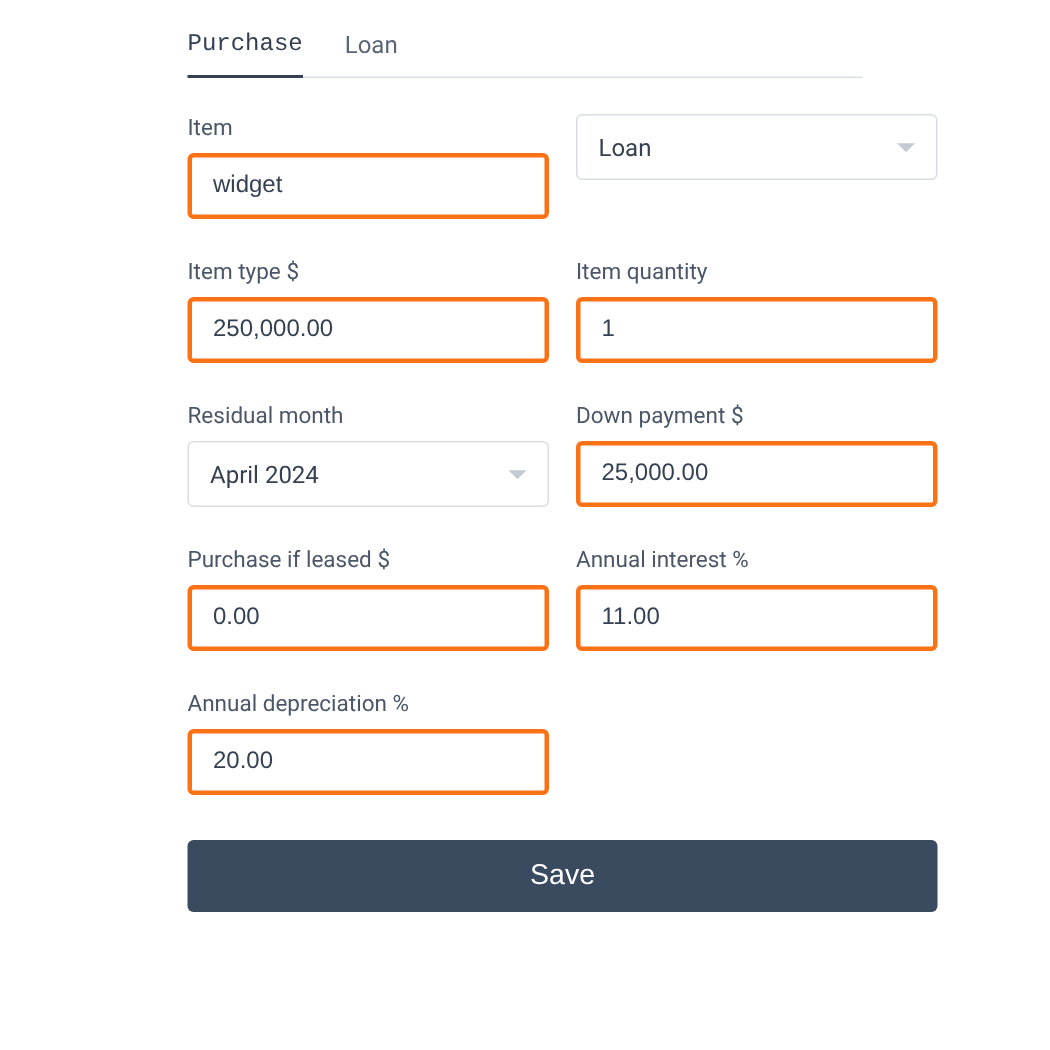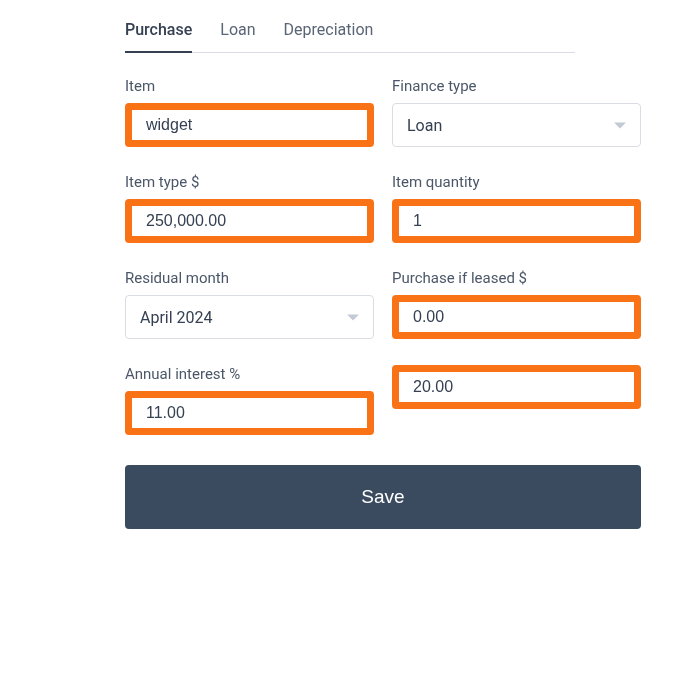--- a/index.html
+++ b/index.html
@@ -25,38 +25,39 @@
       font-size: 16px;
       color: #5a6576;
       cursor: pointer;
       position: relative;
     }
     .tab.active {
       color: #354052;
       font-weight: 500;
       border-bottom: 2px solid #354052;
       margin-bottom: -1px;
+      font-family: Liberation Mono, monospace;
     }
     .form-grid {
       display: grid;
       grid-template-columns: 1fr 1fr;
       gap: 26px 18px;
     }
     .field {
       display: flex;
       flex-direction: column;
     }
     .field-label {
       font-size: 15px;
       color: #4b5768;
       margin-bottom: 8px;
     }
     .text-input {
       height: 44px;
-      border: 7px solid #f97316;
+      border: 3px solid #f97316;
       border-radius: 4px;
       padding: 0 14px;
       font-size: 16px;
       color: #354052;
       background: #ffffff;
       outline: none;
     }
     .select-wrap {
       position: relative;
     }
@@ -74,49 +75,47 @@
     }
     .select-caret {
       position: absolute;
       right: 14px;
       top: 50%;
       transform: translateY(-50%);
       pointer-events: none;
     }
     .save-button {
       grid-column: 1 / -1;
-      height: 64px;
+      height: 48px;
       background: #3a4a5f;
       color: #ffffff;
       font-size: 19px;
       font-weight: 400;
       border: none;
       border-radius: 4px;
       cursor: pointer;
       margin-top: 4px;
     }
   </style>
 </head>
 <body>
 
 <div class="tabs">
   <div class="tab active">Purchase</div>
   <div class="tab">Loan</div>
-  <div class="tab">Depreciation</div>
 </div>
 
 <div class="form-grid">
 
   <div class="field">
     <label class="field-label">Item</label>
     <input class="text-input" type="text" value="widget" style="">
   </div>
 
   <div class="field">
-    <label class="field-label">Finance type</label>
     <div class="select-wrap">
       <div class="select-input">
         <span>Loan</span>
       </div>
       <span class="select-caret">
         <svg width="14" height="10" viewBox="0 0 14 10">
             <path d="M1 2 L7 8 L13 2 Z" fill="#c3cad4"></path>
           </svg>
       </span>
     </div>
@@ -140,30 +139,35 @@
       </div>
       <span class="select-caret">
         <svg width="14" height="10" viewBox="0 0 14 10">
             <path d="M1 2 L7 8 L13 2 Z" fill="#c3cad4"></path>
           </svg>
       </span>
     </div>
   </div>
 
 
+  <div class="field">
+    <label class="field-label">Down payment $</label>
+    <input class="text-input" type="text" value="25,000.00" style="">
+  </div>
 
   <div class="field">
     <label class="field-label">Purchase if leased $</label>
     <input class="text-input" type="text" value="0.00" style="">
   </div>
 
   <div class="field">
     <label class="field-label">Annual interest %</label>
     <input class="text-input" type="text" value="11.00" style="">
   </div>
 
   <div class="field">
+    <label class="field-label">Annual depreciation %</label>
     <input class="text-input" type="text" value="20.00" style="">
   </div>
 
   <button class="save-button">Save</button>
 
 </div>
 
 </body></html>

